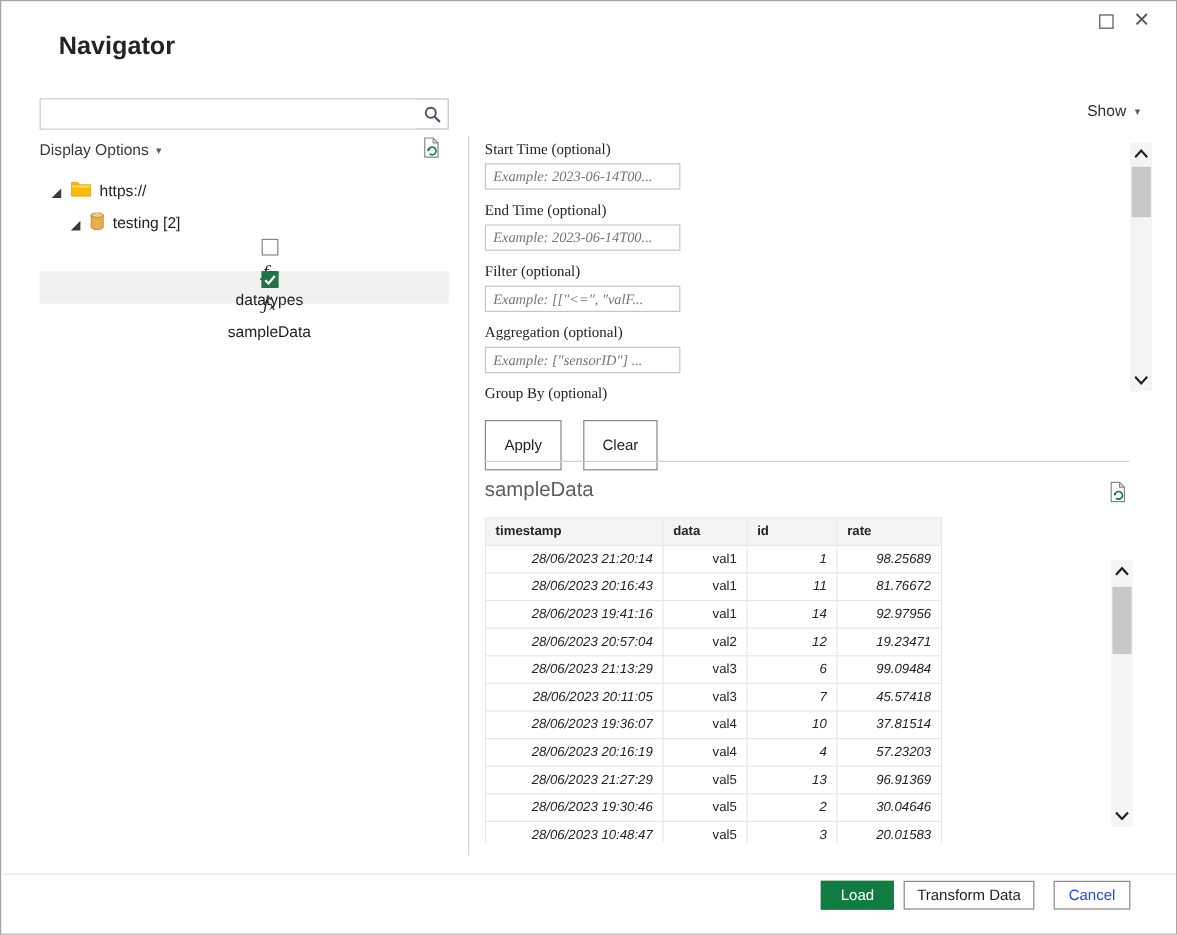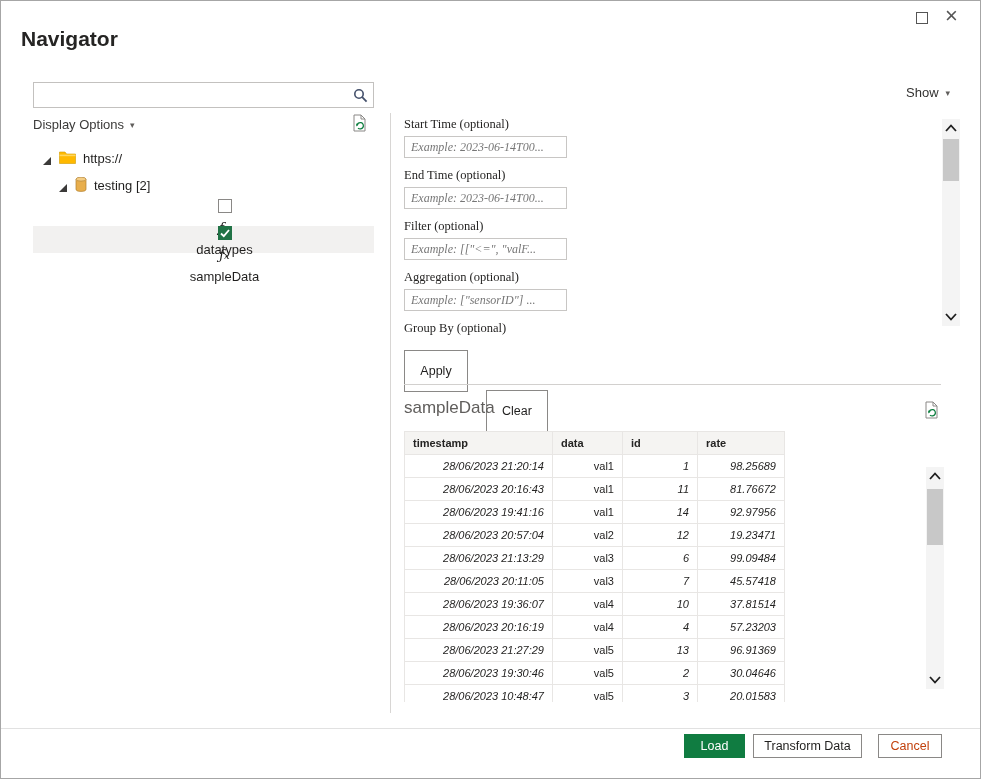--- a/index.html
+++ b/index.html
@@ -10,21 +10,21 @@
     position:relative; width:981px; height:779px;
     background:#ffffff; border:1px solid #a6a6a6;
     overflow:hidden;
   }
 
   
   .win-btn { position:absolute; color:#444; cursor:pointer; }
   .btn-max { top:11px; left:915px; width:12px; height:12px; border:1px solid #555; }
   .btn-close { top:4px; left:944px; font-size:22px; line-height:22px; font-weight:400; color:#555; }
 
-  .dlg-title { position:absolute; top:26px; left:20px; font-size:21px; font-weight:700; color:#252423; }
+  .dlg-title { position:absolute; top:26px; left:48px; font-size:21px; font-weight:700; color:#252423; }
 
   
   .search-box { position:absolute; top:81px; left:32px; width:341px; height:26px;
     border:1px solid #c3c1bf; display:flex; align-items:center; }
   .search-box input { flex:1; border:none; outline:none; height:100%; padding:0 6px; font-size:13px; font-family:inherit; }
   .search-icon { width:26px; display:flex; align-items:center; justify-content:center; cursor:pointer; }
 
   .display-options { position:absolute; top:116px; left:32px; font-size:13px; color:#3b3a39;
     display:flex; align-items:center; gap:6px; cursor:pointer; }
   .caret { font-size:9px; color:#605e5c; }
@@ -57,21 +57,21 @@
 
   .form { position:absolute; top:116px; left:403px; width:200px; }
   .field { margin-bottom:10px;font-family:Liberation Serif, serif; }
   .flabel { font-size:12.5px; color:#252423; margin-bottom:4px; }
   .finput { width:163px; height:22px; border:1px solid #c8c6c4; padding:0 6px; font-size:12px; font-family:inherit; }
   .finput::placeholder { color:#767676; font-style:italic; }
   .form-buttons { display:flex; gap:18px; margin-top:14px; }
   .btn { height:42px; background:#fff; border:1px solid #8a8886; font-size:12.5px;
     font-family:inherit; color:#201f1e; cursor:pointer; padding:0 12px; }
   .btn-apply { width:64px; }
-  .btn-clear { width:62px;margin-top:40px; }
+  .btn-clear { width:62px; }
 
   .preview-title { position:absolute; top:397px; left:403px; font-size:17px; color:#605e5c; }
 
   .preview-table-wrap { position:absolute; top:430px; left:403px; width:381px; height:271px; overflow:hidden; }
   table.preview { border-collapse:collapse; table-layout:fixed; width:380px; font-size:11px; color:#252423; }
   table.preview th, table.preview td { border:1px solid #e8e6e4; padding:3px 8px; height:23px; overflow:hidden; white-space:nowrap; }
   table.preview th { background:#f5f4f2; font-weight:700; text-align:left; }
   table.preview .c0 { width:148px; }
   table.preview .c1 { width:70px; }
   table.preview .c2 { width:75px; }
@@ -88,21 +88,21 @@
   .sb-btn { position:absolute; left:0; width:18px; height:18px; display:flex; align-items:center; justify-content:center; cursor:pointer; background:#f4f4f4; }
   .sb-up { top:0; } .sb-down { bottom:0; }
   .sb-thumb { position:absolute; left:1px; width:16px; background:#c8c8c8; cursor:pointer; }
   .sb-form .sb-thumb { top:20px; height:42px; }
   .sb-table .sb-thumb { top:22px; height:56px; }
 
   
   .footer-btn { position:absolute; top:733px; height:24px; font-size:12.5px; font-family:inherit; cursor:pointer; }
   .btn-load { left:683px; width:61px; background:#107C41; color:#ffffff; border:1px solid #107C41; }
   .btn-transform { left:752px; width:109px; background:#fff; color:#201f1e; border:1px solid #8a8886; }
-  .btn-cancel { left:877px; width:64px; background:#fff; color:#c2410c; border:1px solid #8a8886; }
+  .btn-cancel { left:877px; width:64px; background:#fff; color:#1d4ed8; border:1px solid #8a8886; }
 </style>
 </head>
 <body>
 
 <div class="dialog">
 
   <div class="win-btn btn-max"></div>
   <div class="win-btn btn-close">×</div>
 
   <div class="dlg-title">Navigator</div>

